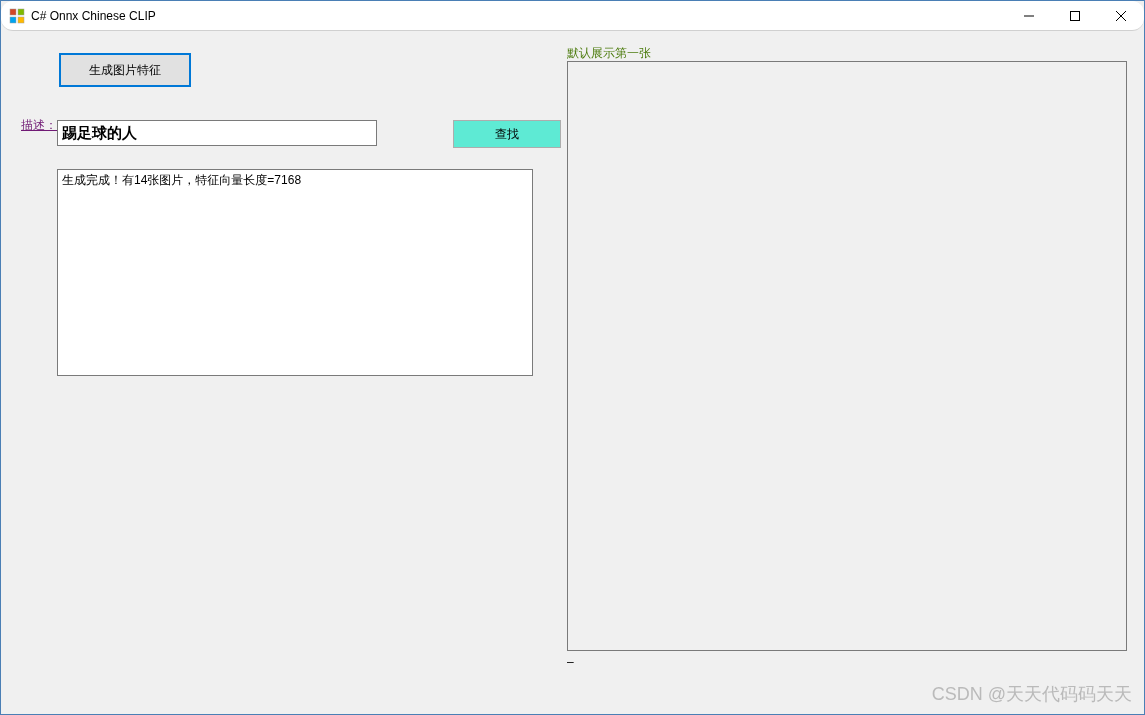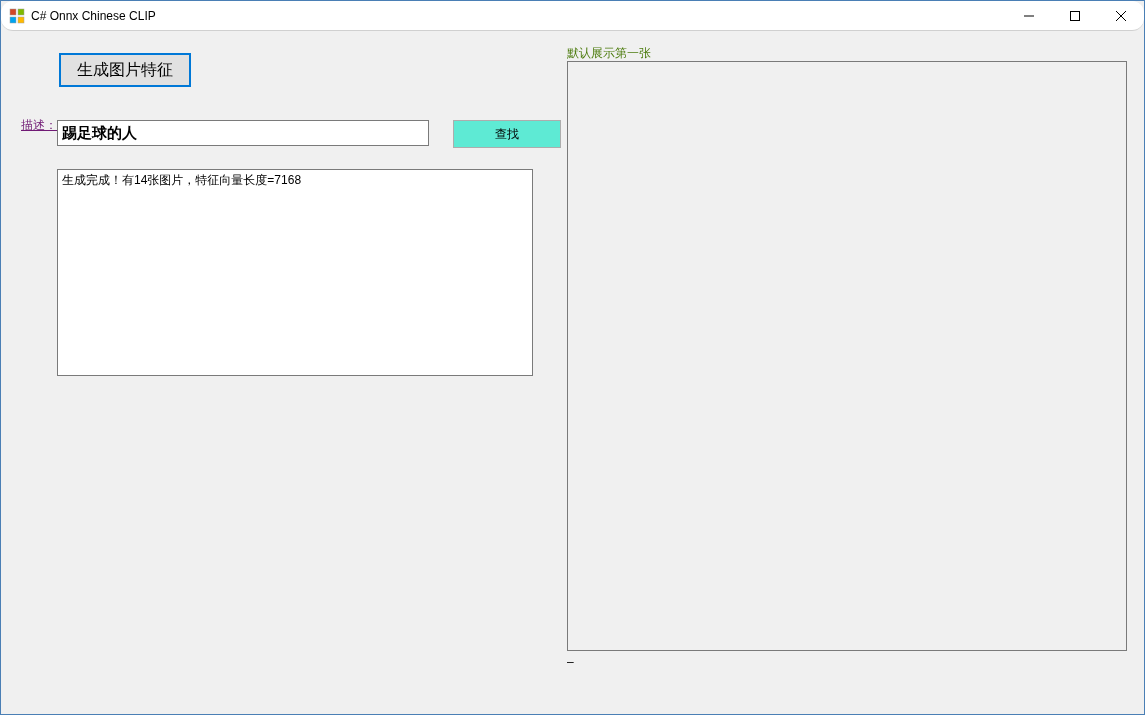--- a/index.html
+++ b/index.html
@@ -78,37 +78,37 @@
       background: #f0f0f0;
     }
     .btn-generate {
       position: absolute;
       left: 58px;
       top: 22px;
       width: 132px;
       height: 34px;
       background: #e1e1e1;
       border: 2px solid #0078d7;
-      font-size: 16px;
+      font-size: 12px;
       cursor: pointer;
       color: #000;
     }
     .label-desc {
       position: absolute;
       left: 20px;
       top: 86px;
       font-size: 12px;
       color: #701a75;
       text-decoration: underline;
     }
     .input-desc {
       position: absolute;
       left: 56px;
       top: 89px;
-      width: 372px;
+      width: 320px;
       height: 26px;
       border: 1px solid #7a7a7a;
       background: #fff;
       font-size: 15px;
       font-weight: bold;
       padding: 12px 4px;
       font-family: "Microsoft YaHei", sans-serif;
     }
     .btn-search {
       position: absolute;
@@ -215,14 +215,15 @@
     <button class="btn-search">查找</button>
 
     <textarea class="log-box" readonly="" style="">生成完成！有14张图片，特征向量长度=7168</textarea>
 
     <span class="label-preview">默认展示第一张</span>
 
     <div class="preview-box"></div>
 
     <span class="dash">–</span>
 
+    <div class="watermark">CSDN @天天代码码天天</div>
   </div>
 </div>
 
 </body></html>

